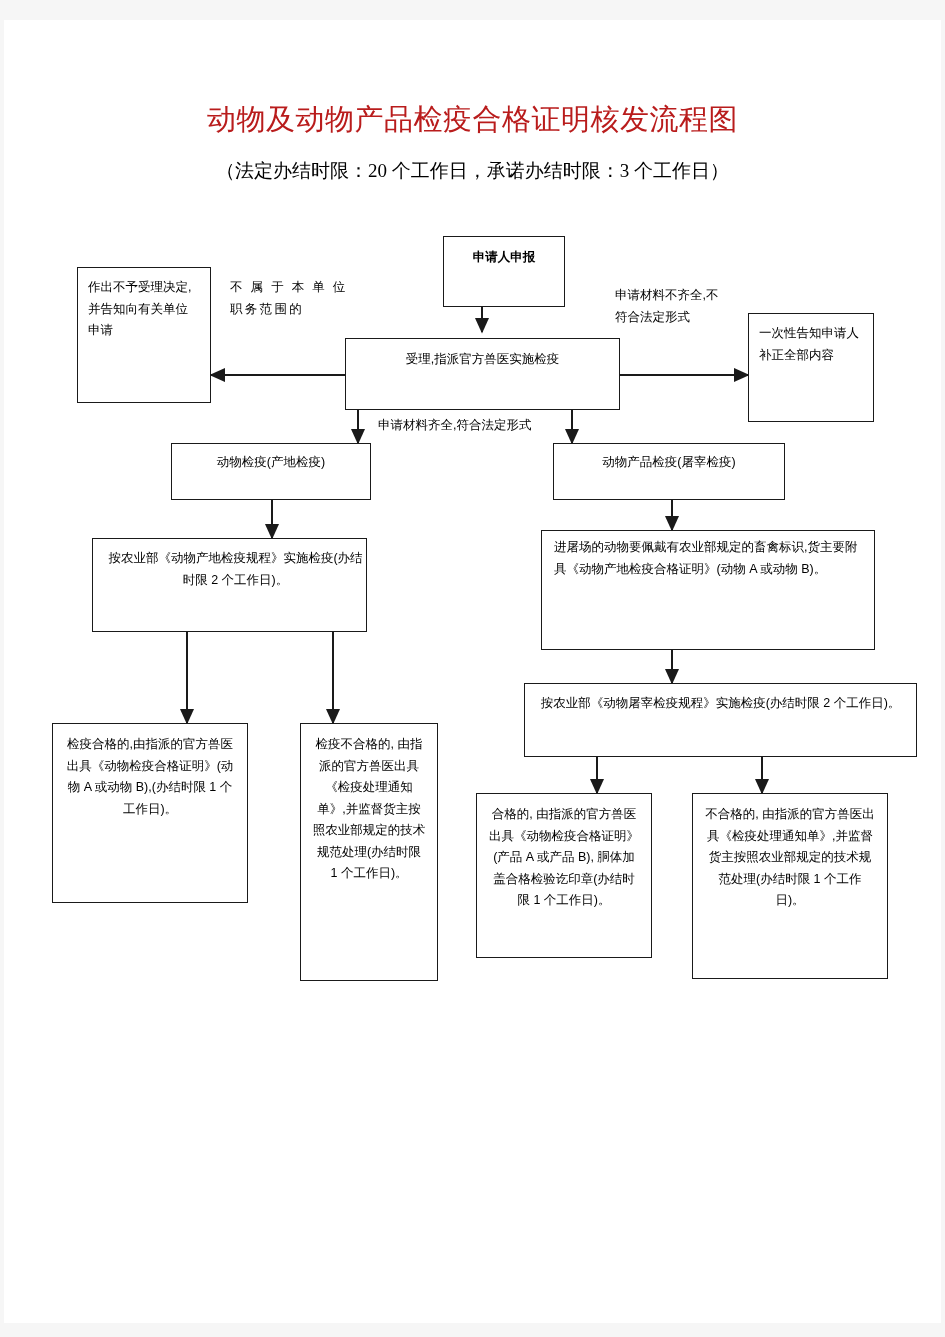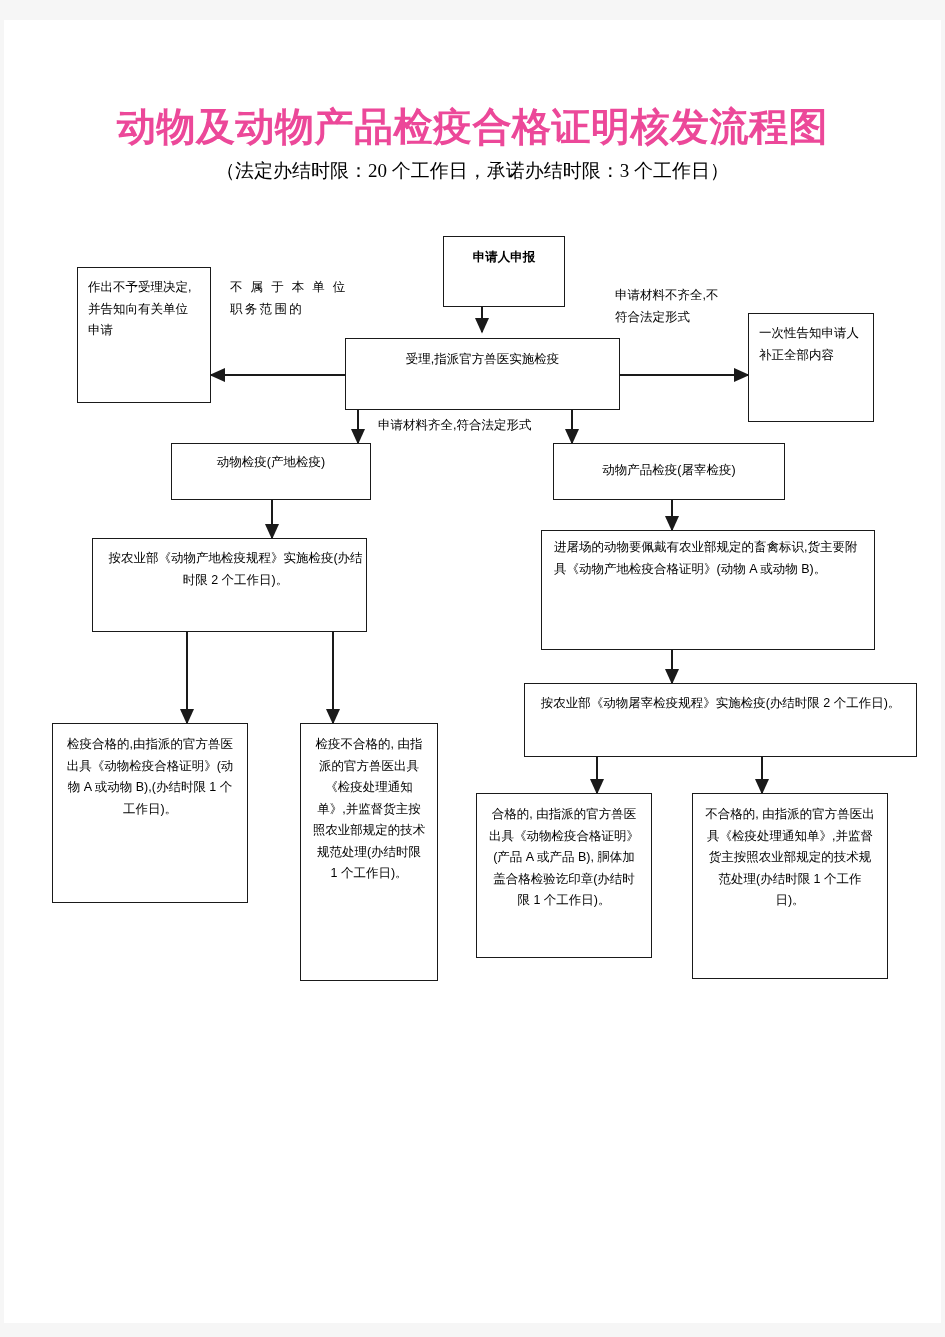--- a/index.html
+++ b/index.html
@@ -33,24 +33,24 @@
   }
 
   
   .doc-title {
     position: absolute;
     left: 0;
     top: 100px;
     width: 945px;
     text-align: center;
     font-family: "Liberation Sans", "DejaVu Sans", sans-serif;
-    font-weight: bold;
-    font-size: 39px;
+    font-weight: normal;
+    font-size: 29px;
     letter-spacing: 0.5px;
-    color: #ec4899;
+    color: #b91c1c;
     white-space: nowrap;
   }
   .doc-subtitle {
     position: absolute;
     left: 0;
     top: 158px;
     width: 945px;
     text-align: center;
     font-family: "Liberation Serif", "DejaVu Serif", serif;
     font-size: 19px;
@@ -142,21 +142,21 @@
     <div class="box bold" style="left:421px; top:236px; width:122px; height:71px; padding-top:10px;">申请人申报</div>
 
     <div class="box" style="left:77px; top:267px; width:134px; height:136px; text-align:left; padding:9px 10px;">作出不予受理决定,并告知向有关单位申请</div>
 
     <div class="box" style="left:748px; top:313px; width:126px; height:109px; text-align:left; padding:9px 10px;">一次性告知申请人补正全部内容</div>
 
     <div class="box" style="left:345px; top:338px; width:275px; height:72px; padding-top:10px;">受理,指派官方兽医实施检疫</div>
 
     <div class="box" style="left:171px; top:443px; width:200px; height:57px; padding-top:8px;">动物检疫(产地检疫)</div>
 
-    <div class="box" style="left:553px; top:443px; width:232px; height:57px; padding-top:16px;">动物产品检疫(屠宰检疫)</div>
+    <div class="box" style="left:553px; top:443px; width:232px; height:57px; padding-top:8px;">动物产品检疫(屠宰检疫)</div>
 
     <div class="box pad-wide" style="left:92px; top:538px; width:275px; height:94px; padding-top:9px;">按农业部《动物产地检疫规程》实施检疫(办结时限 2 个工作日)。</div>
 
     <div class="box" style="left:541px; top:530px; width:334px; height:120px; text-align:left; padding:6px 12px;">进屠场的动物要佩戴有农业部规定的畜禽标识,货主要附具《动物产地检疫合格证明》(动物 A 或动物 B)。</div>
 
     <div class="box" style="left:524px; top:683px; width:393px; height:74px; padding-top:9px;">按农业部《动物屠宰检疫规程》实施检疫(办结时限 2 个工作日)。</div>
 
     <div class="box" style="left:52px; top:723px; width:196px; height:180px; padding:10px 12px;">检疫合格的,由指派的官方兽医出具《动物检疫合格证明》(动物 A 或动物 B),(办结时限 1 个工作日)。</div>
 
     <div class="box" style="left:300px; top:723px; width:138px; height:258px; padding:10px 11px;">检疫不合格的, 由指派的官方兽医出具《检疫处理通知单》,并监督货主按照农业部规定的技术规范处理(办结时限 1 个工作日)。</div>

